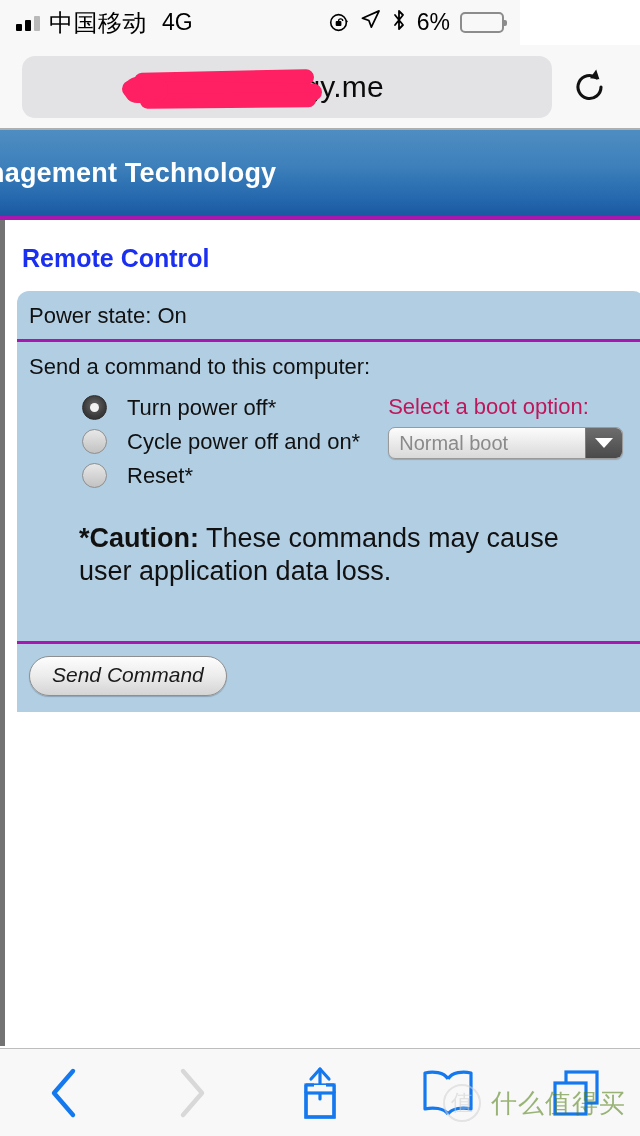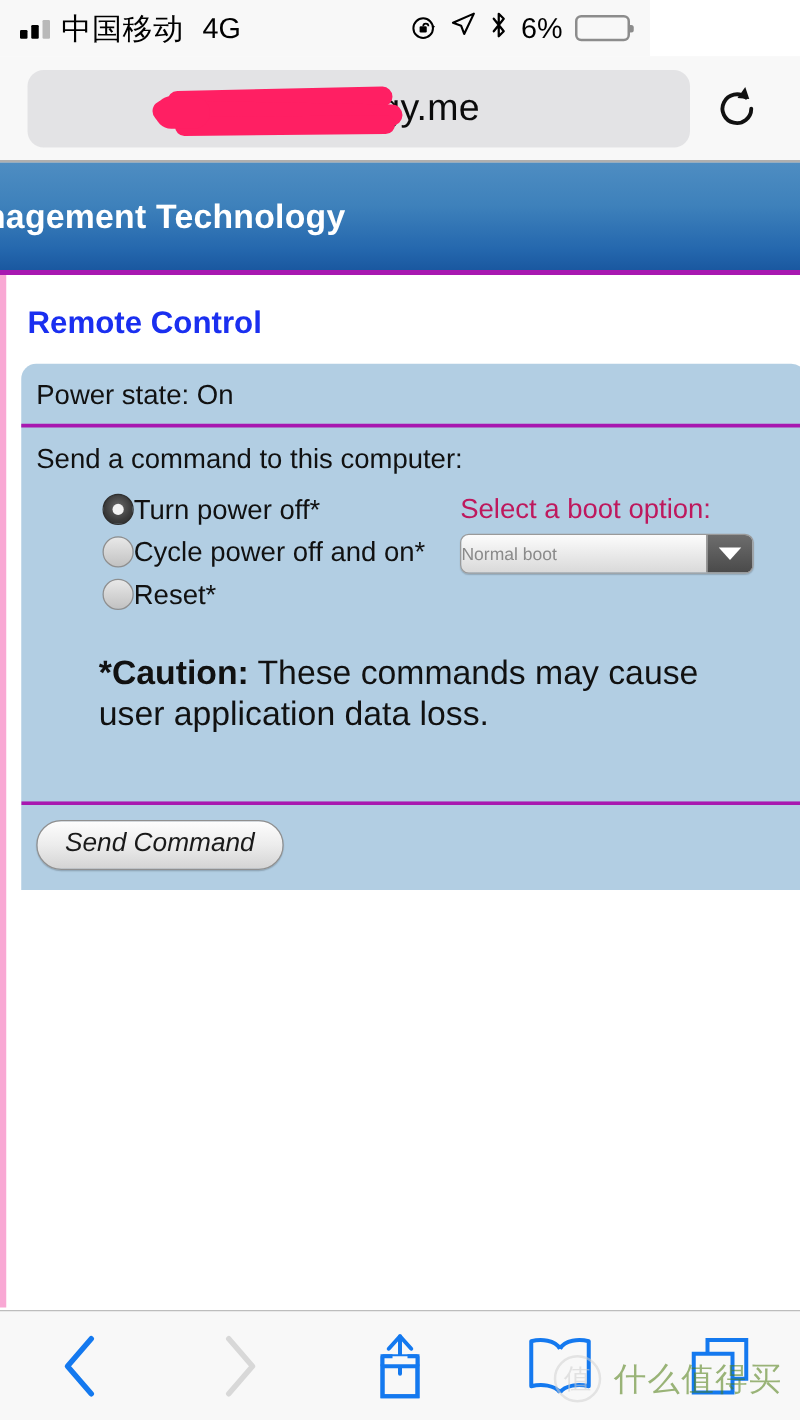--- a/index.html
+++ b/index.html
@@ -89,21 +89,21 @@
     display: flex; align-items: center;
     padding-left: 0px;
     border-bottom: 4px solid #a818b0;
   }
   .banner-title {
     color: #fff; font-weight: bold; font-size: 27px;
     margin-left: -12px; white-space: nowrap; letter-spacing: .2px;
   }
   .content {
     position: relative;
-    border-left: 5px solid #f9a8d4;
+    border-left: 5px solid #737373;
     height: calc(100% - 94px);
     background: #fff;
     padding: 0 0 0 0;
   }
   .section-title {
     color: #1a2ff0; font-weight: bold; font-size: 25px;
     padding: 24px 0 18px 17px;
   }
   .panel {
     margin: 0 0 0 12px;
@@ -126,32 +126,32 @@
     width: 25px; height: 25px; border-radius: 50%;
     background: linear-gradient(to bottom, #e8e8e8, #c2c2c2);
     border: 1px solid #8e8e8e; flex: 0 0 auto;
     display:flex; align-items:center; justify-content:center;
   }
   .radio.checked {
     background: radial-gradient(circle at 50% 42%, #6a6a6a 0%, #3b3b3b 60%, #2a2a2a 100%);
     border: 1px solid #2e2e2e;
   }
   .radio.checked .dot { width: 9px; height: 9px; border-radius:50%; background:#f2f2f2; }
-  .radio-label { font-size: 22px; color: #111; margin-left: 0; white-space: nowrap; }
+  .radio-label { font-size: 22px; color: #111; margin-left: 20px; white-space: nowrap; }
 
   .boot { margin-left: 28px; padding-top: 2px; }
   .boot-label { font-size: 22px; color: #be185d; margin-bottom: 7px; }
   .select {
     width: 235px; height: 32px; border-radius: 7px;
     background: linear-gradient(to bottom, #fcfcfc, #d9d9d9);
     border: 1px solid #9a9a9a;
     display: flex; align-items: center; overflow: hidden;
     box-shadow: 0 1px 1px rgba(0,0,0,.18);
   }
-  .select .val { flex:1; font-size: 14px; color: #8a8a8a; padding-left: 0; white-space: nowrap; }
+  .select .val { flex:1; font-size: 20px; color: #8a8a8a; padding-left: 10px; white-space: nowrap; }
   .select .arrow {
     width: 37px; height: 100%;
     background: linear-gradient(to bottom, #6d6d6d, #4a4a4a);
     display:flex; align-items:center; justify-content:center;
     border-left: 1px solid #7d7d7d;
   }
   .select .arrow b {
     display:block; width:0; height:0;
     border-left: 9px solid transparent; border-right: 9px solid transparent;
     border-top: 10px solid #fff;

